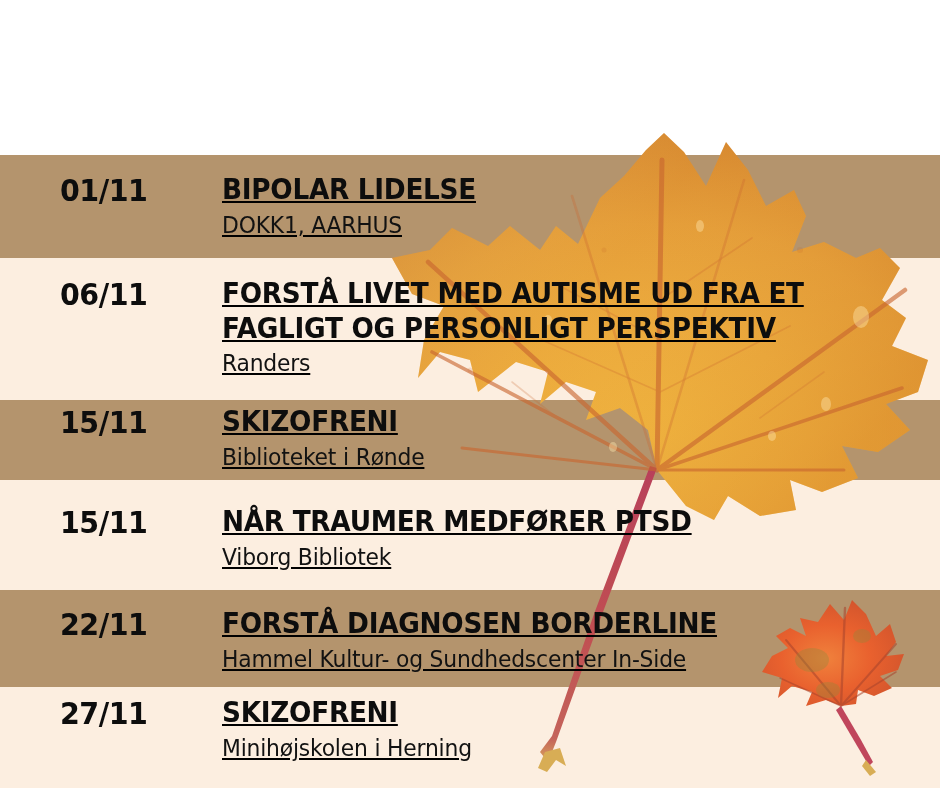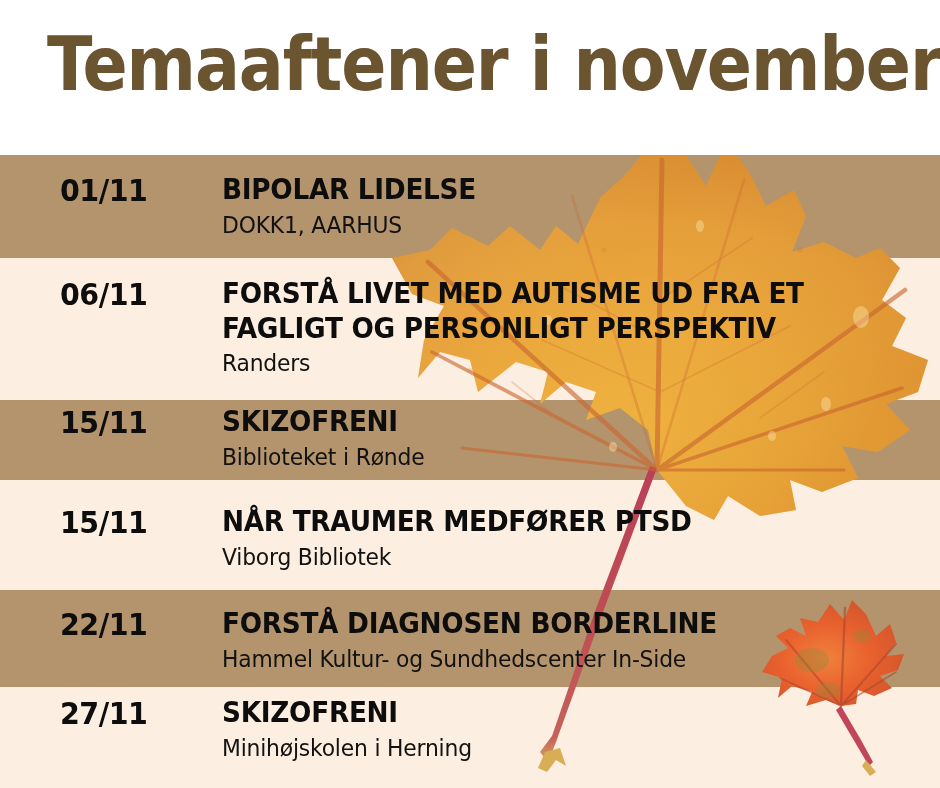--- a/index.html
+++ b/index.html
@@ -89,20 +89,21 @@
     color: #0d0d0d;
     letter-spacing: -0.5px;
     transform: scaleX(0.95);
     transform-origin: left top;
     white-space: nowrap;
   }
   .row-body {
     position: absolute;
     left: 222px;
     right: 8px;
+    text-decoration: underline;
   }
   .row-title {
     font-family: "DejaVu Sans", sans-serif;
     font-size: 28px;
     font-weight: 700;
     color: #0d0d0d;
     letter-spacing: -0.3px;
     line-height: 1.24;
     transform: scaleX(0.94);
     transform-origin: left top;
@@ -254,23 +255,20 @@
         </g>
         <g fill="#8f8a3a" opacity="0.35">
           <ellipse cx="812" cy="660" rx="17" ry="12"></ellipse>
           <ellipse cx="828" cy="690" rx="12" ry="8"></ellipse>
           <ellipse cx="862" cy="636" rx="9" ry="7"></ellipse>
         </g>
       </g>
     </svg>
   </div>
 
-  <div class="header">
-    <div class="poster-title">Temaaftener i november</div>
-  </div>
 
   <div class="rows">
 
     <div class="row" style="top:173px;">
       <div class="row-date">01/11</div>
       <div class="row-body">
         <div class="row-title">BIPOLAR LIDELSE</div>
         <div class="row-venue">DOKK1, AARHUS</div>
       </div>
     </div>

